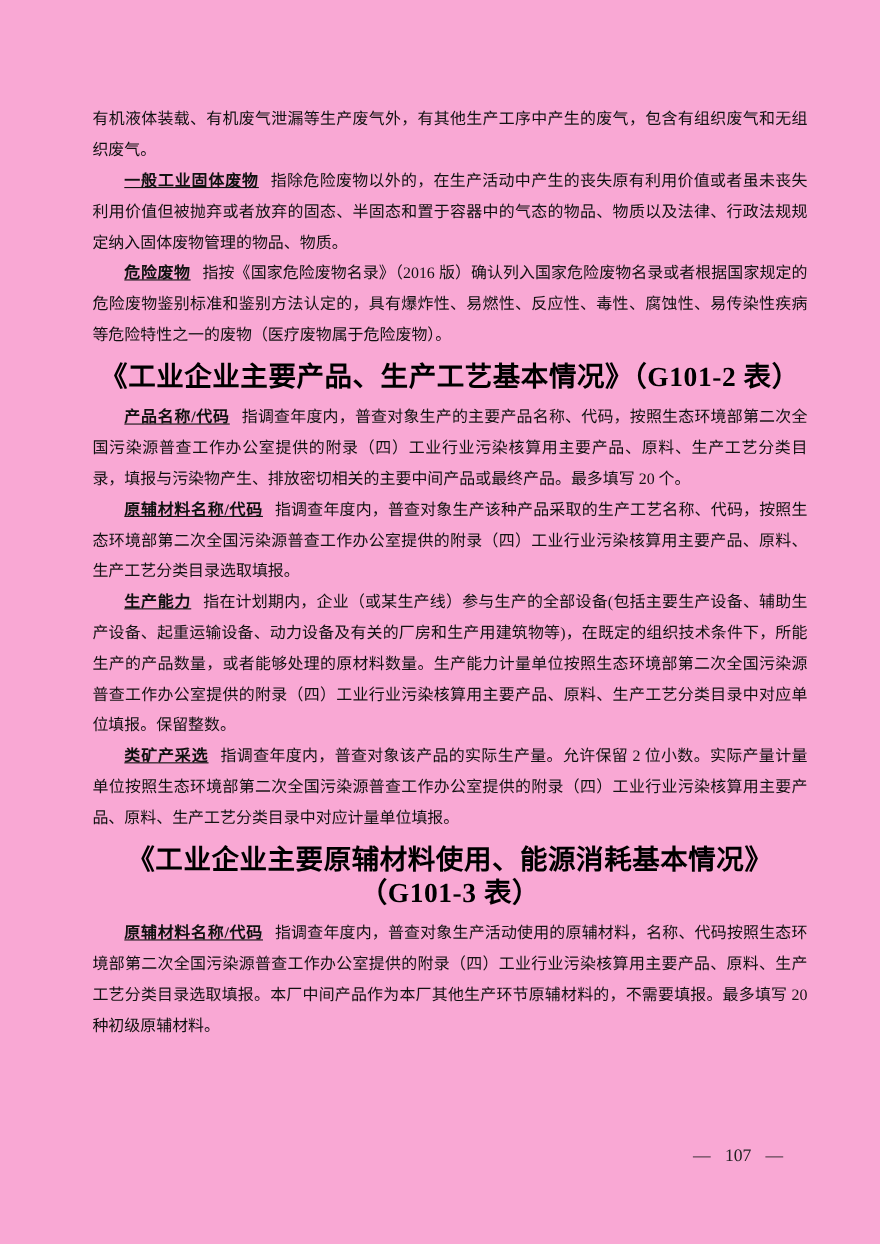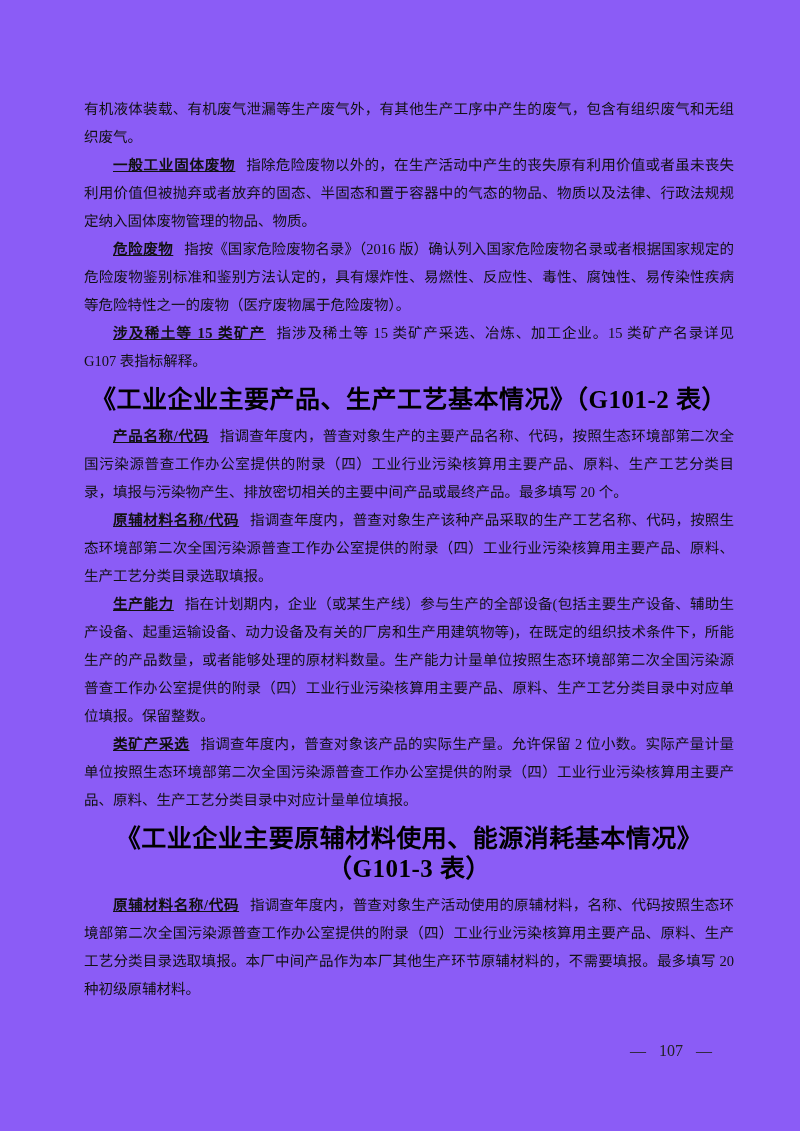--- a/index.html
+++ b/index.html
@@ -5,21 +5,21 @@
   html, body {
     margin: 0;
     padding: 0;
     background: #e8e8e8;
   }
   .page {
     position: relative;
     width: 800px;
     height: 1131px;
     margin: 0 auto;
-    background: #8b5cf6;
+    background: #f9a8d4;
     color: #111111;
     font-family: "Liberation Serif", "DejaVu Serif", serif;
     overflow: hidden;
   }
   .content {
     position: absolute;
     left: 84px;
     top: 0;
     width: 650px;
     padding-top: 95px;
@@ -71,21 +71,20 @@
 
 <div class="page">
   <div class="content">
 
     <p class="para no-indent">有机液体装载、有机废气泄漏等生产废气外，有其他生产工序中产生的废气，包含有组织废气和无组织废气。</p>
 
     <p class="para"><span class="term">一般工业固体废物</span><span>指除危险废物以外的，在生产活动中产生的丧失原有利用价值或者虽未丧失利用价值但被抛弃或者放弃的固态、半固态和置于容器中的气态的物品、物质以及法律、行政法规规定纳入固体废物管理的物品、物质。</span></p>
 
     <p class="para"><span class="term">危险废物</span><span>指按《国家危险废物名录》（2016 版）确认列入国家危险废物名录或者根据国家规定的危险废物鉴别标准和鉴别方法认定的，具有爆炸性、易燃性、反应性、毒性、腐蚀性、易传染性疾病等危险特性之一的废物（医疗废物属于危险废物）。</span></p>
 
-    <p class="para"><span class="term">涉及稀土等 15 类矿产</span><span>指涉及稀土等 15 类矿产采选、冶炼、加工企业。15 类矿产名录详见 G107 表指标解释。</span></p>
 
     <h2 class="heading">《工业企业主要产品、生产工艺基本情况》（G101-2 表）</h2>
 
     <p class="para"><span class="term">产品名称/代码</span><span>指调查年度内，普查对象生产的主要产品名称、代码，按照生态环境部第二次全国污染源普查工作办公室提供的附录（四）工业行业污染核算用主要产品、原料、生产工艺分类目录，填报与污染物产生、排放密切相关的主要中间产品或最终产品。最多填写 20 个。</span></p>
 
     <p class="para"><span class="term">原辅材料名称/代码</span><span>指调查年度内，普查对象生产该种产品采取的生产工艺名称、代码，按照生态环境部第二次全国污染源普查工作办公室提供的附录（四）工业行业污染核算用主要产品、原料、生产工艺分类目录选取填报。</span></p>
 
     <p class="para"><span class="term">生产能力</span><span>指在计划期内，企业（或某生产线）参与生产的全部设备(包括主要生产设备、辅助生产设备、起重运输设备、动力设备及有关的厂房和生产用建筑物等)，在既定的组织技术条件下，所能生产的产品数量，或者能够处理的原材料数量。生产能力计量单位按照生态环境部第二次全国污染源普查工作办公室提供的附录（四）工业行业污染核算用主要产品、原料、生产工艺分类目录中对应单位填报。保留整数。</span></p>
 
     <p class="para"><span class="term">类矿产采选</span><span>指调查年度内，普查对象该产品的实际生产量。允许保留 2 位小数。实际产量计量单位按照生态环境部第二次全国污染源普查工作办公室提供的附录（四）工业行业污染核算用主要产品、原料、生产工艺分类目录中对应计量单位填报。</span></p>

